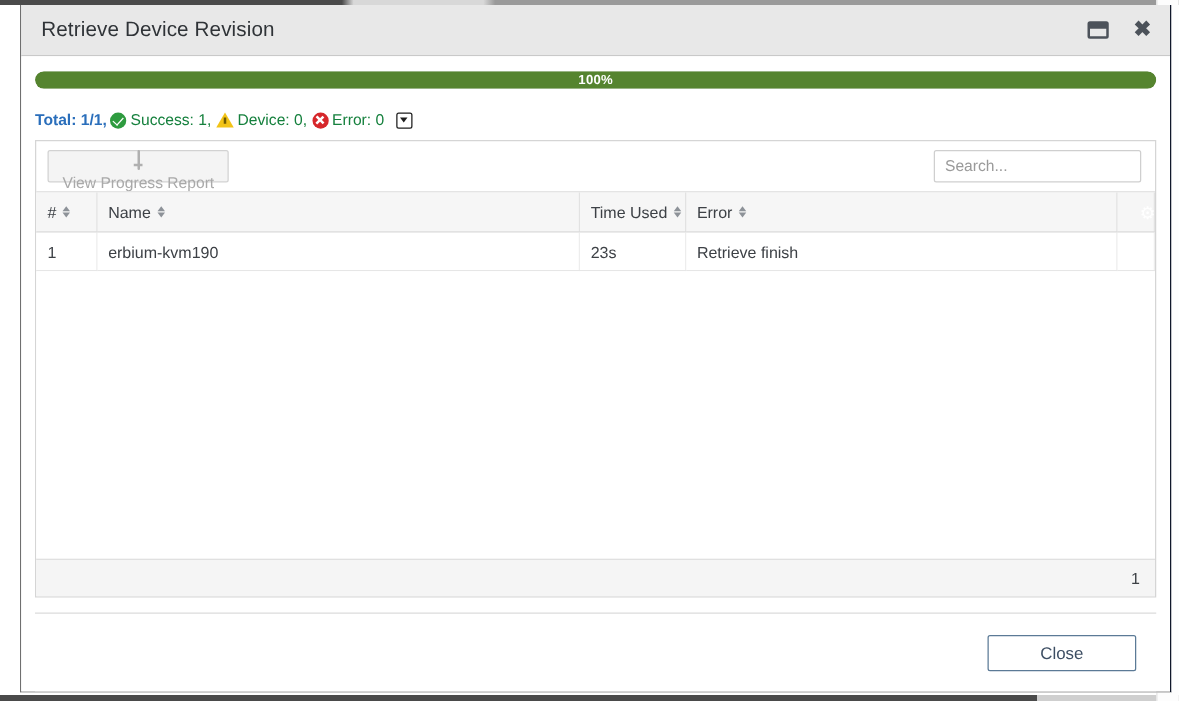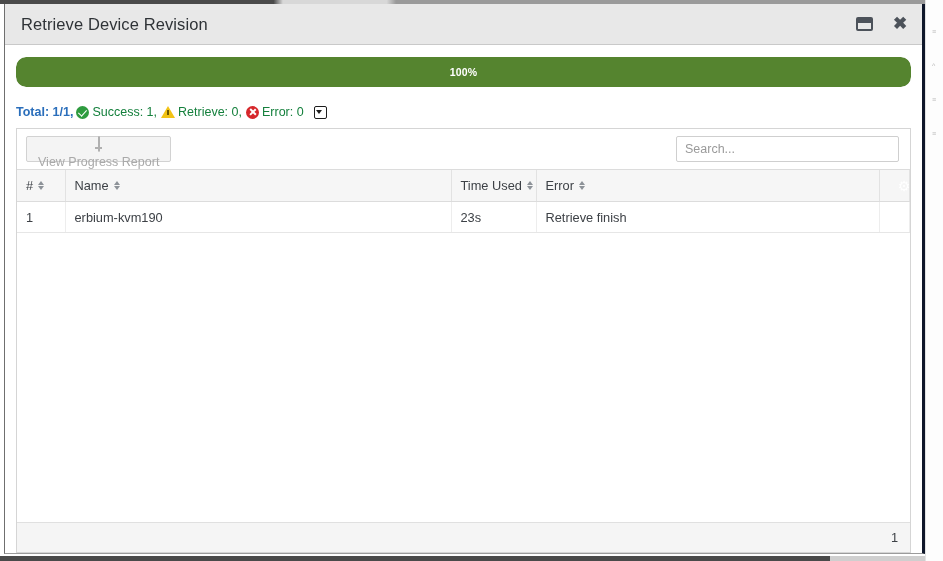--- a/index.html
+++ b/index.html
@@ -32,25 +32,25 @@
   }
   .ghost-mark {
     position: absolute; right: 4px; width: 7px; height: 7px;
     color: #b9b9b9; font-size: 7px; line-height: 7px;
     font-family: "Liberation Sans", sans-serif;
   }
 
   
   #modal {
     position: absolute;
-    left: 4px; top: 4px;
+    left: 16px; top: 4px;
     width: 921px; height: 550px;
     background: #ffffff;
     border-left: 1px solid #6f6f6f;
-    border-right: 3px solid #0f172a;
+    border-right: 1px solid #0f172a;
     border-bottom: 1px solid #9b9b9b;
     display: flex; flex-direction: column;
   }
 
   .titlebar {
     height: 41px;
     background: #e8e8e8;
     border-bottom: 1px solid #c9c9c9;
     display: flex; align-items: center;
     padding: 0 12px 0 16px;
@@ -85,21 +85,21 @@
     flex: 1 1 auto;
     padding: 12px 11px 0 11px;
     display: flex; flex-direction: column;
     background: #ffffff;
     min-height: 0;
   }
 
   
   .progress-track {
     position: relative;
-    height: 30px;
+    height: 14px;
     border-radius: 10px;
     background: #ededed;
     overflow: hidden;
     flex: none;
   }
   .progress-fill {
     position: absolute; left: 0; top: 0; bottom: 0;
     background: #55842f;
     border-radius: 10px;
   }
@@ -200,21 +200,21 @@
   }
   .icon-monitor .scr {
     width: 13px; height: 9px;
     border: 1.5px solid #b0b0b0; border-radius: 1px;
   }
   .icon-monitor .stand {
     position: absolute; left: 3px; bottom: 0;
     width: 7px; height: 1.6px; background: #b0b0b0;
   }
   .search-input {
-    width: 223px; height: 26px;
+    width: 166px; height: 26px;
     border: 1px solid #cfcfcf;
     border-radius: 2px;
     padding: 0 8px;
     font-size: 12.5px;
     color: #444;
     font-family: "Liberation Sans", sans-serif;
     background: #ffffff;
   }
   .search-input::placeholder { color: #9a9a9a; }
 
@@ -350,21 +350,21 @@
       <div class="progress-track">
         <div class="progress-fill" id="progress-fill" style="width: 100%; background: rgb(85, 132, 47);"></div>
         <div class="progress-label">100%</div>
       </div>
 
       <div class="summary">
         <span class="summary-total">Total: 1/1,</span>
         <span class="sum-ico ico-success"></span>
         <span class="summary-text">Success: 1,</span>
         <span class="sum-ico ico-warning"></span>
-        <span class="summary-text">Retrieve: 0,</span>
+        <span class="summary-text">Device: 0,</span>
         <span class="sum-ico ico-error"></span>
         <span class="summary-text">Error: 0</span>
         <span class="ico-collapse"></span>
       </div>
 
       <div class="panel">
 
         <div class="toolbar">
           <button class="btn-progress-report" disabled="">
             <span class="icon-monitor">
@@ -440,16 +440,19 @@
             </tbody>
           </table>
           <div class="table-filler"></div>
           <div class="table-footer">
             <span>1</span>
           </div>
         </div>
 
       </div>
 
+      <div class="modal-footer">
+        <button class="btn-close">Close</button>
+      </div>
 
     </div>
   </div>
 </div>
 
 </body></html>

